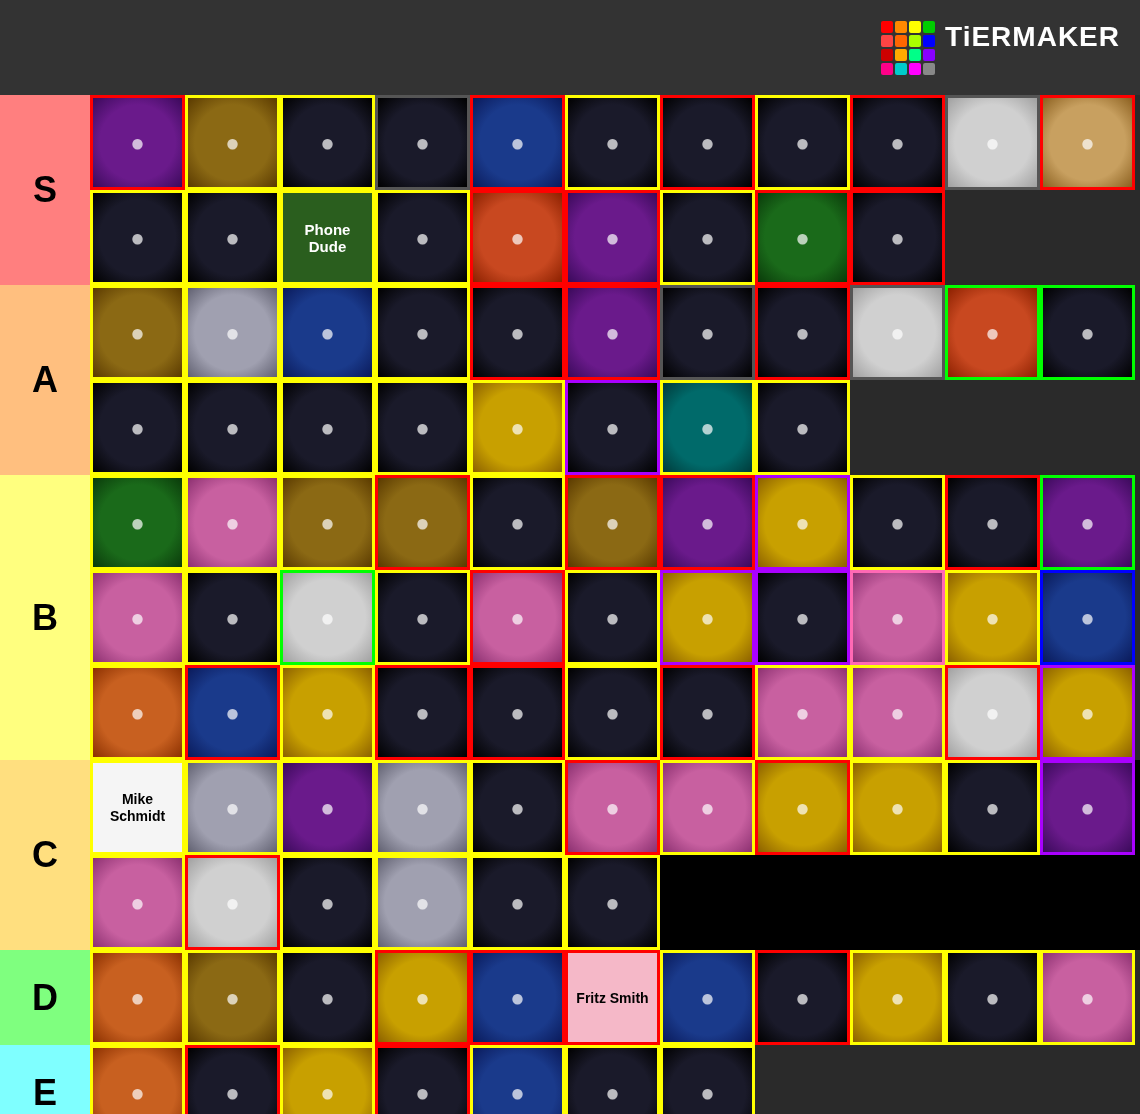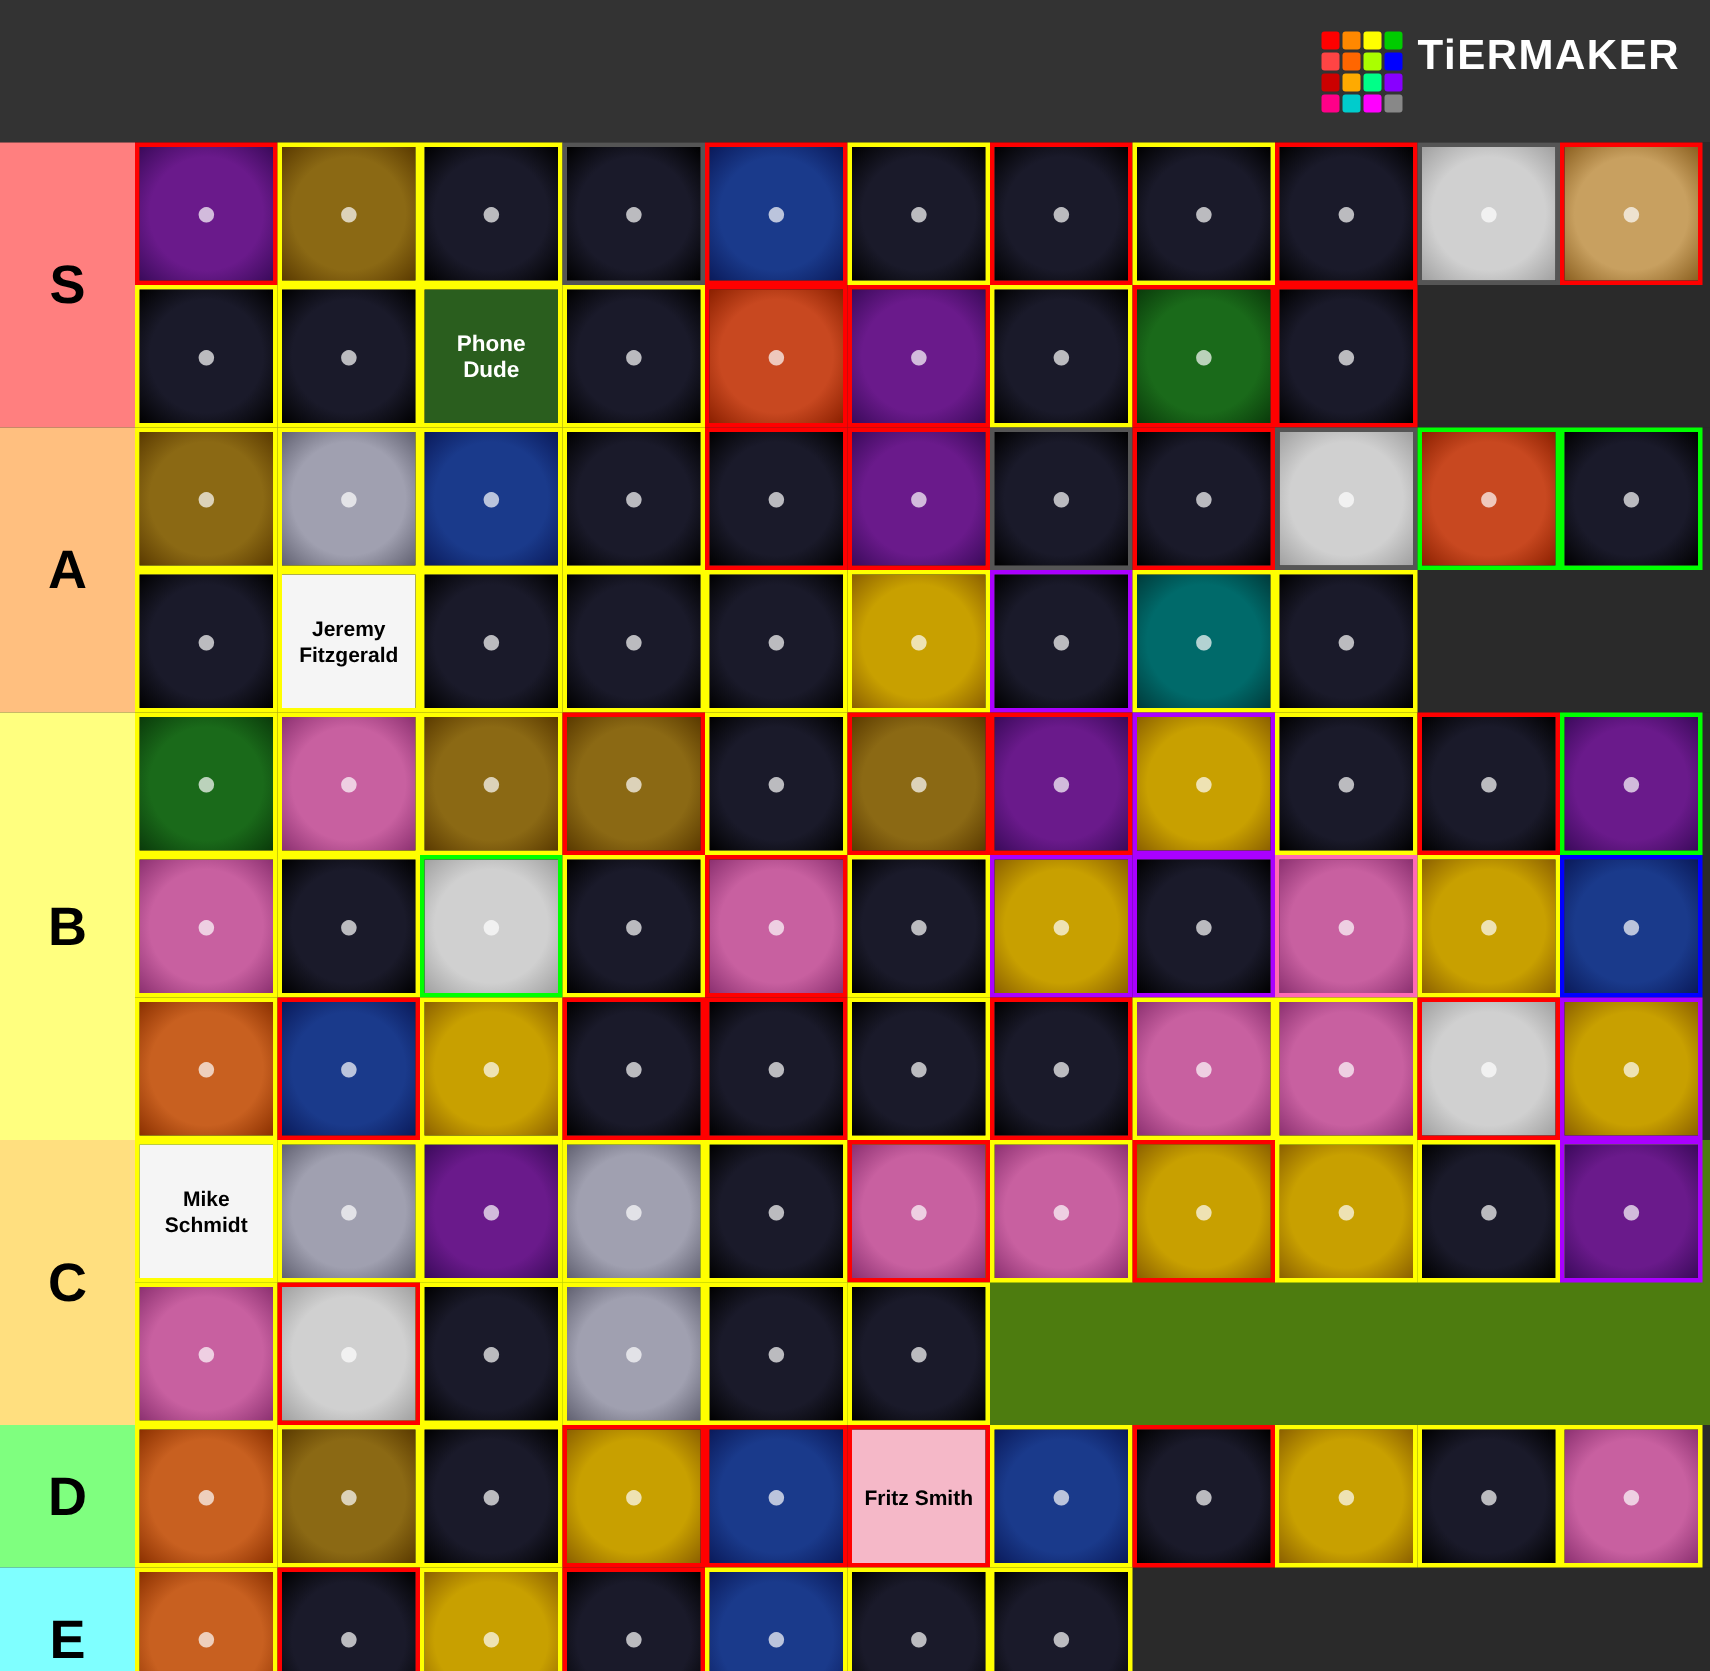--- a/index.html
+++ b/index.html
@@ -346,25 +346,20 @@
           <div class="tier-item border-lime" title="Dark char 2">
             <div class="tier-item-inner char-dark">
               <span style="font-size:24px;opacity:0.7;">●</span>
             </div>
           </div>
           <div class="tier-item border-yellow" title="Withered Freddy">
             <div class="tier-item-inner char-dark">
               <span style="font-size:24px;opacity:0.7;">●</span>
             </div>
           </div>
-          <div class="tier-item border-yellow" title="Jeremy
-Fitzgerald">
-            <div class="tier-item-inner text-card">Jeremy
-Fitzgerald</div>
-          </div>
           <div class="tier-item border-yellow" title="Brownie">
             <div class="tier-item-inner char-dark">
               <span style="font-size:24px;opacity:0.7;">●</span>
             </div>
           </div>
           <div class="tier-item border-yellow" title="Nightmare Fredbear">
             <div class="tier-item-inner char-dark">
               <span style="font-size:24px;opacity:0.7;">●</span>
             </div>
           </div>
@@ -560,21 +555,21 @@
           </div>
           <div class="tier-item border-purple" title="Funtime Chica">
             <div class="tier-item-inner char-gold">
               <span style="font-size:24px;opacity:0.7;">●</span>
             </div>
           </div>
         </div>
       </div>
       <div class="tier-row">
         <div class="tier-label c-bg" style="background-color: rgb(255, 223, 127);">C</div>
-        <div class="tier-items" style="background-color: #4d7c0f;">
+        <div class="tier-items" style="background-color: #000000;">
           <div class="tier-item border-yellow" title="Mike
 Schmidt">
             <div class="tier-item-inner text-card">Mike
 Schmidt</div>
           </div>
           <div class="tier-item border-yellow" title="Helpy">
             <div class="tier-item-inner char-silver">
               <span style="font-size:24px;opacity:0.7;">●</span>
             </div>
           </div>

